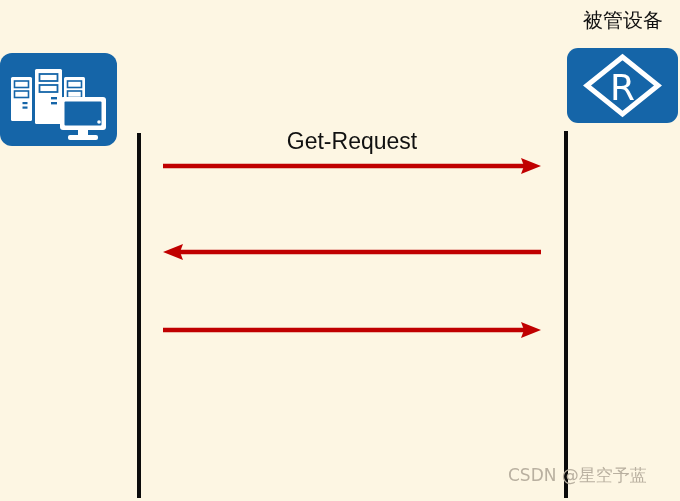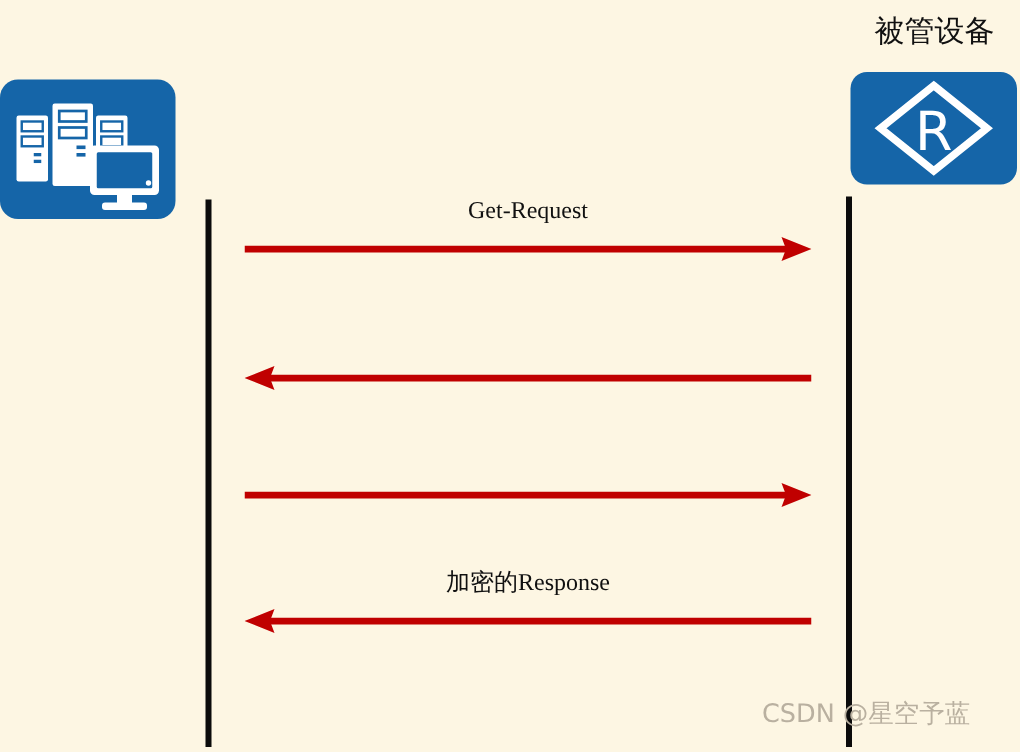--- a/index.html
+++ b/index.html
@@ -71,25 +71,25 @@
     left: 163px;
     width: 378px;
     height: 50px;
   }
   .msg-label {
     position: absolute;
     left: 0;
     top: 0;
     width: 378px;
     text-align: center;
-    font-size: 16px;
+    font-size: 23px;
     color: #111111;
     line-height: 26px;
     white-space: nowrap;
-    font-family: Liberation Serif, serif;
+    font-family: Liberation Sans, sans-serif;
   }
   .msg-arrow {
     position: absolute;
     left: 0;
     top: 29px;
     width: 378px;
     height: 18px;
   }
   .msg-arrow svg { display: block; }
 
@@ -174,25 +174,16 @@
 
   <div class="message m3">
     <div class="msg-arrow">
       <svg width="378" height="18" viewBox="0 0 378 18" xmlns="http://www.w3.org/2000/svg">
         <line x1="0" y1="9" x2="363" y2="9" stroke="#c00000" stroke-width="4.5"></line>
         <polygon points="378,9 358,1 361,9 358,17" fill="#c00000"></polygon>
       </svg>
     </div>
   </div>
 
-  <div class="message m4">
-    <div class="msg-label">加密的Response</div>
-    <div class="msg-arrow">
-      <svg width="378" height="18" viewBox="0 0 378 18" xmlns="http://www.w3.org/2000/svg">
-        <line x1="15" y1="9" x2="378" y2="9" stroke="#c00000" stroke-width="4.5"></line>
-        <polygon points="0,9 20,1 17,9 20,17" fill="#c00000"></polygon>
-      </svg>
-    </div>
-  </div>
 
   <div class="watermark">CSDN @星空予蓝</div>
 
 </div>
 
 </body></html>

